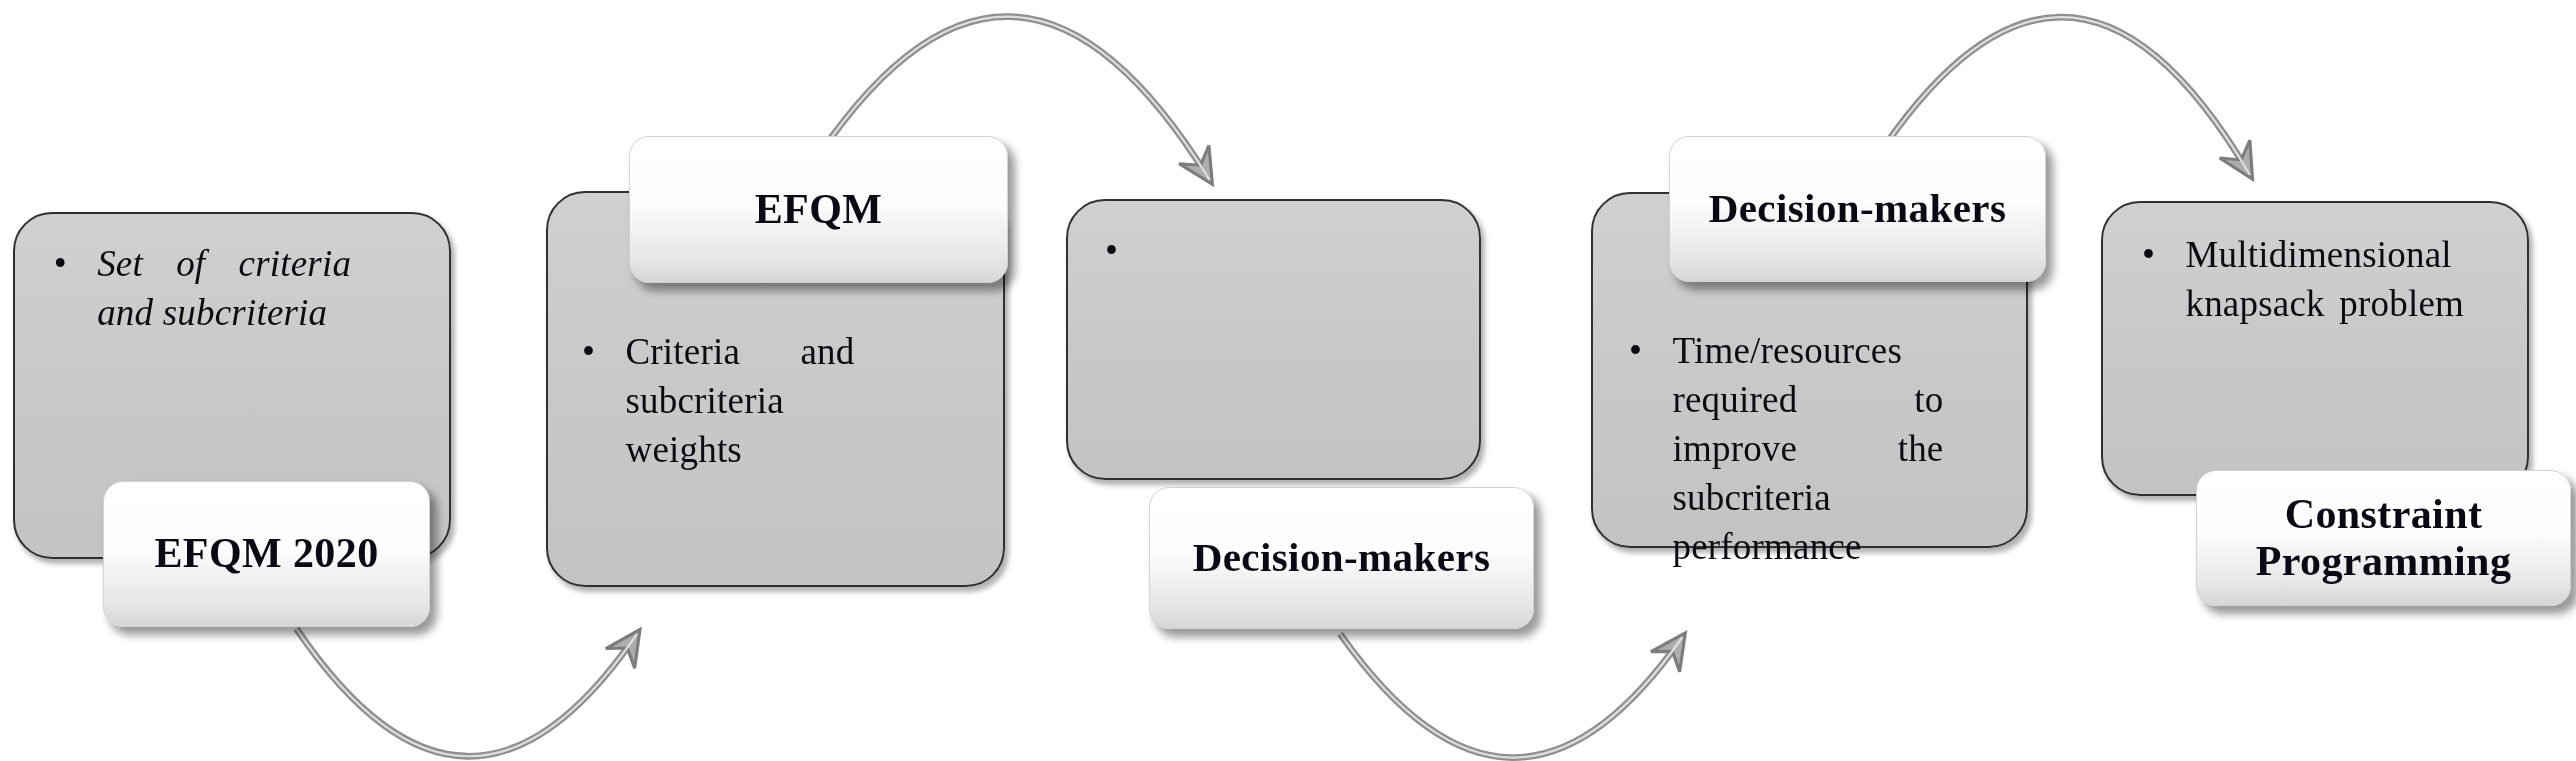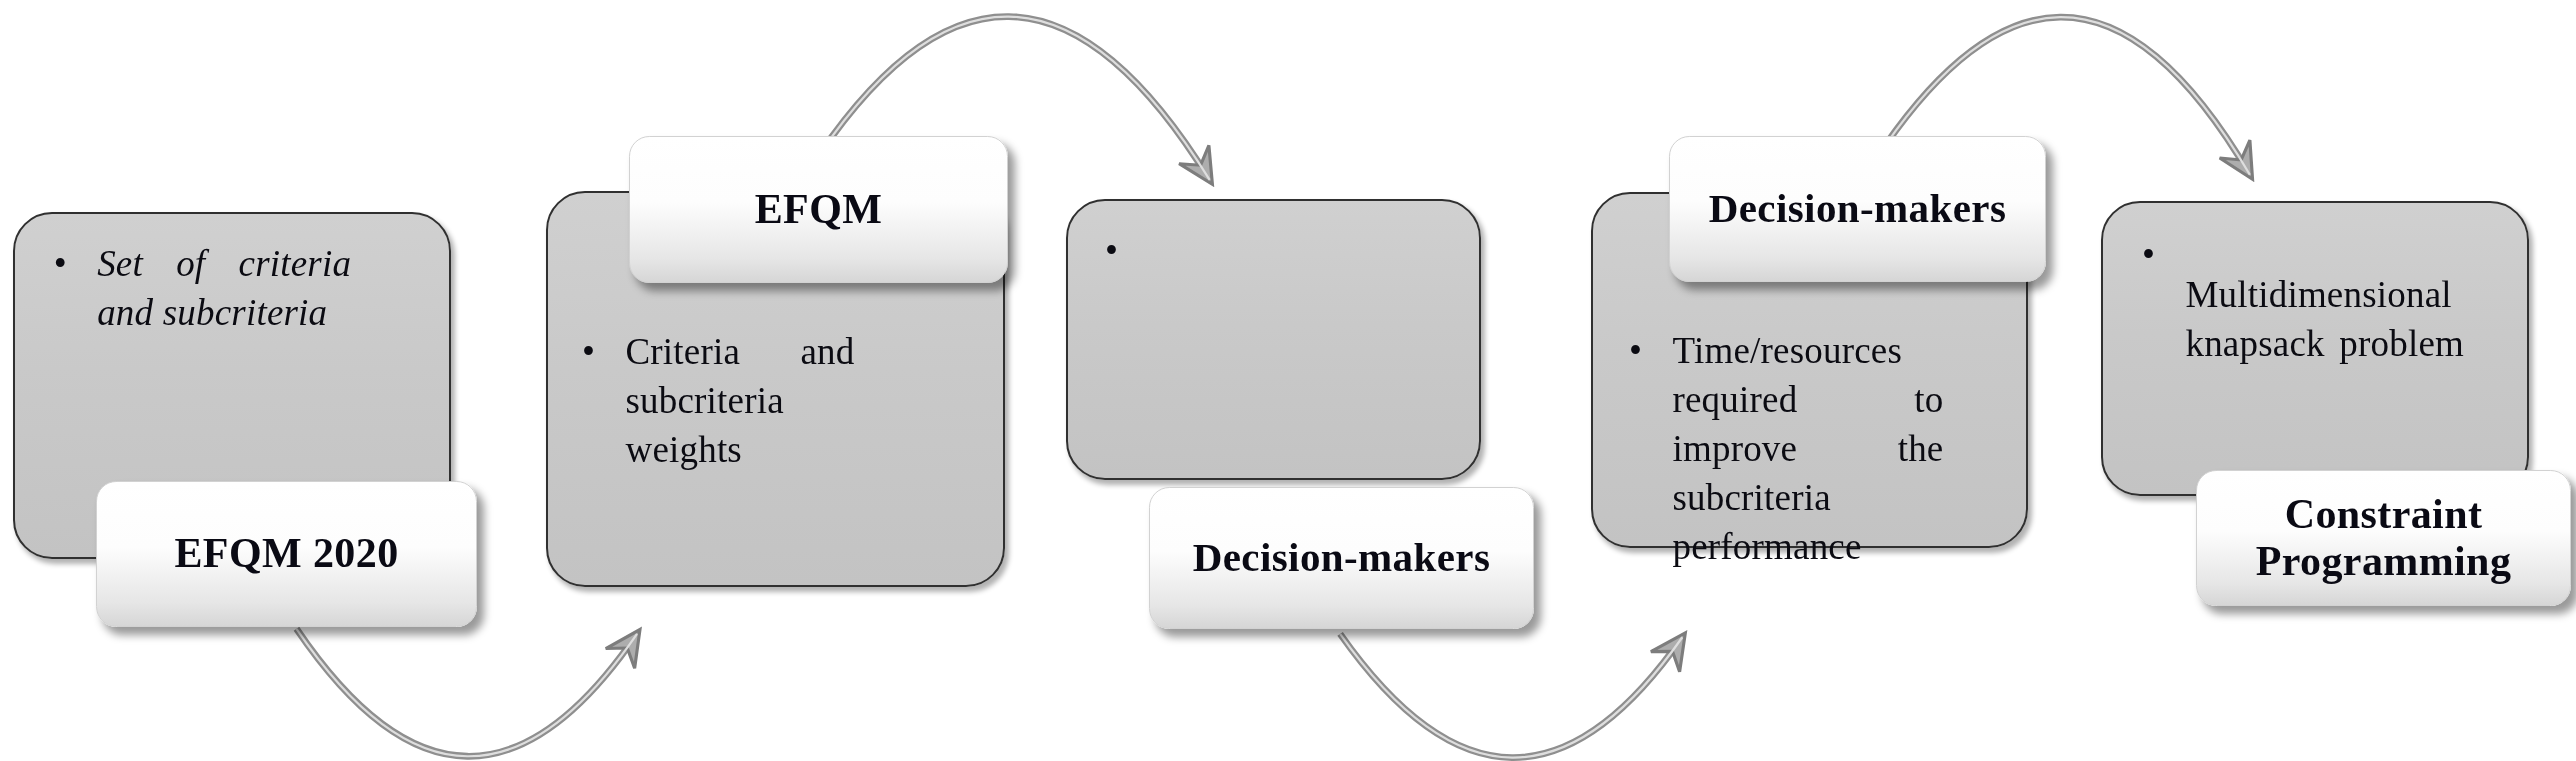--- a/index.html
+++ b/index.html
@@ -46,42 +46,42 @@
     font-size: 37px;
     line-height: 49px;
     color: #0b0b12;
     text-align: justify;
     letter-spacing: 0.2px;
   }
   .box1 .btxt { width: 254px; font-style: italic; }
   .box2 .btxt { width: 229px; }
   .box3 .btxt { width: 254px; }
   .box4 .btxt { width: 271px; }
-  .box5 .btxt { width: 286px; word-spacing: 5.1px; margin-top: 40px; }
+  .box5 .btxt { width: 286px; word-spacing: 5.1px; }
 
   
   .glabel {
     position: absolute;
     background: linear-gradient(180deg, #ffffff 0%, #fdfdfd 45%, #e6e6e6 84%, #d6d6d6 100%);
     border: 0.8px solid #d2d2d2;
     border-radius: 20.3px;
     box-shadow: 6.8px 7.6px 8.5px rgba(0,0,0,0.40);
     box-sizing: border-box;
     display: flex;
     align-items: center;
     justify-content: center;
     text-align: center;
     font-weight: bold;
     font-size: 42px;
     line-height: 1.12;
     color: #0a0a14;
     z-index: 3;
     letter-spacing: 0.4px;
   }
-  .lab1 { left: 96px;  top: 481px; width: 381px; height: 146px; }
+  .lab1 { left: 103px;  top: 481px; width: 327px; height: 146px; }
   .lab2 { left: 629px;  top: 136px; width: 379px; height: 147px; }
   .lab3 { left: 1149px; top: 487px; width: 385px; height: 142px; font-size: 41px; }
   .lab4 { left: 1669px; top: 136px; width: 377px; height: 146px; font-size: 41px; }
   .lab5 { left: 2196px; top: 470px; width: 375px; height: 136px; padding: 0 25px; }
 
   
   #arrow-layer {
     position: absolute;
     left: 0; top: 0;
     width: 2576px; height: 762px;

